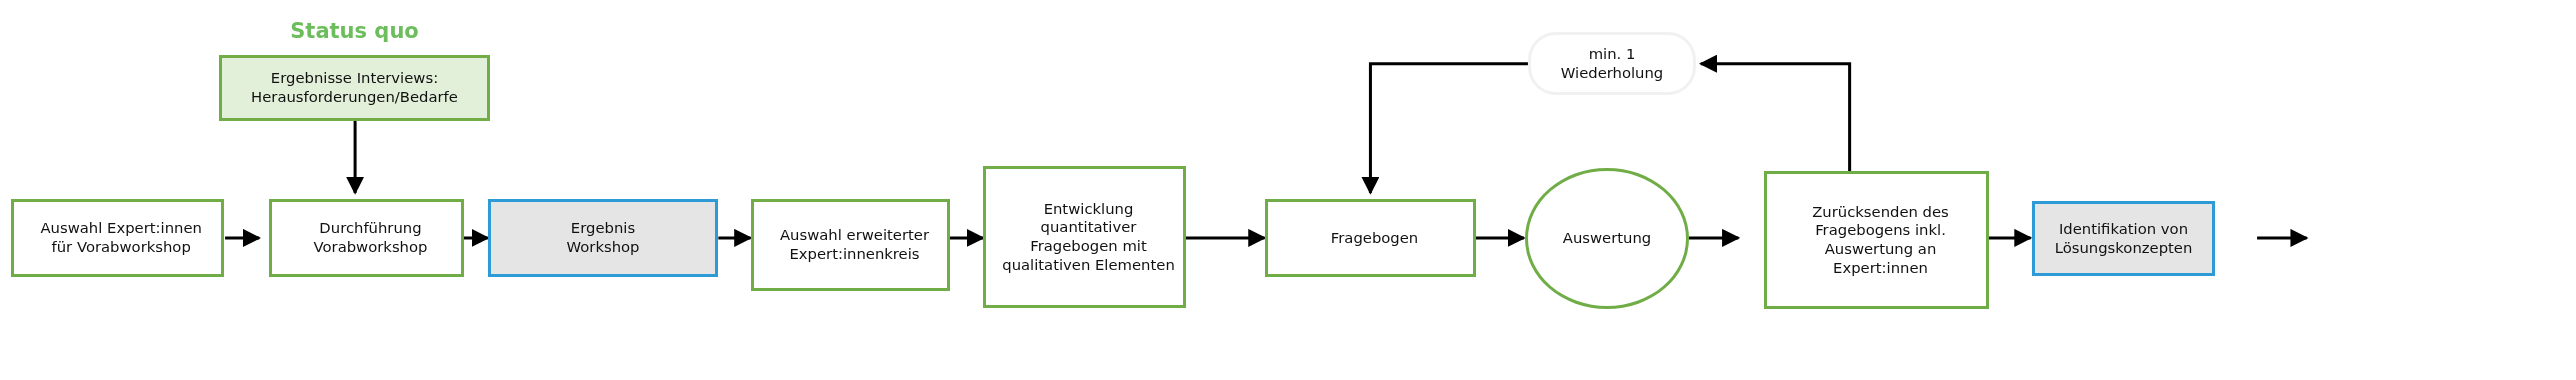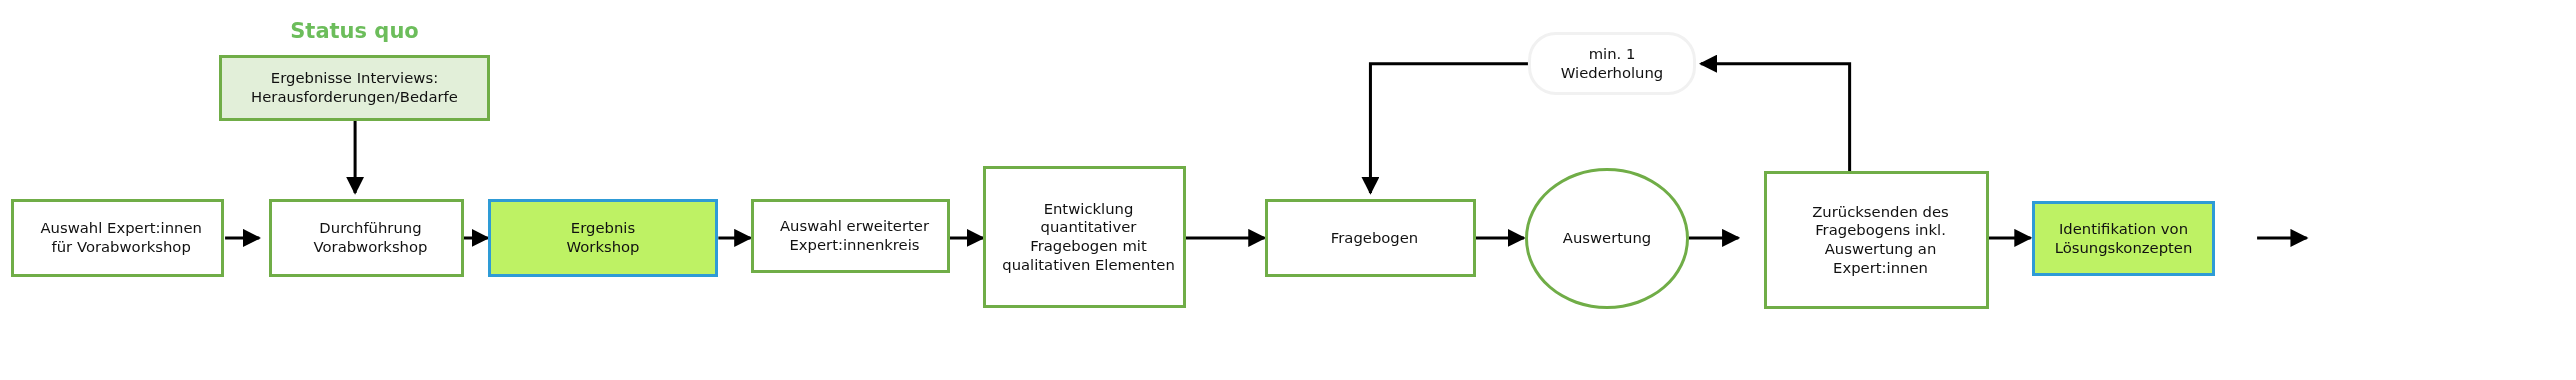--- a/index.html
+++ b/index.html
@@ -43,21 +43,21 @@
     border: 3.4px solid #70ad47;
     background: #ffffff;
     padding-left: 8px;
   }
   .rect-green-fill {
     border: 3.4px solid #70ad47;
     background: #e2efd9;
   }
   .rect-blue {
     border: 3.4px solid #2e9bd6;
-    background: #bef264;
+    background: #e5e5e5;
   }
   .circle-green {
     border: 3.4px solid #70ad47;
     background: #ffffff;
     border-radius: 50%;
   }
   .rounded-note {
     border: 3.4px solid #f1f1f1;
     background: #ffffff;
     border-radius: 28px;
@@ -139,21 +139,21 @@
 
   <div class="node rect-green" style="left:10.7px; top:199px; width:213px; height:78px; font-size:14.8px;">Auswahl Expert:innen
 für Vorabworkshop</div>
 
   <div class="node rect-green" style="left:259px; top:199px; width:195px; height:78px; font-size:14.8px;margin-left:10px;">Durchführung
 Vorabworkshop</div>
 
   <div class="node rect-blue" style="left:488px; top:199px; width:230px; height:78px; font-size:14.8px;">Ergebnis
 Workshop</div>
 
-  <div class="node rect-green" style="left:751px; top:199px; width:199px; height:74px; font-size:14.8px;">Auswahl erweiterter
+  <div class="node rect-green" style="left:751px; top:199px; width:199px; height:92px; font-size:14.8px;">Auswahl erweiterter
 Expert:innenkreis</div>
 
   <div class="node rect-green" style="left:983px; top:166px; width:203px; height:142px; font-size:14.8px;">Entwicklung
 quantitativer
 Fragebogen mit
 qualitativen Elementen</div>
 
   <div class="node rect-green" style="left:1265px; top:199px; width:211px; height:78px; font-size:14.8px;">Fragebogen</div>
 
   <div class="node circle-green" style="left:1525px; top:168px; width:164px; height:141px; font-size:14.8px;">Auswertung</div>

